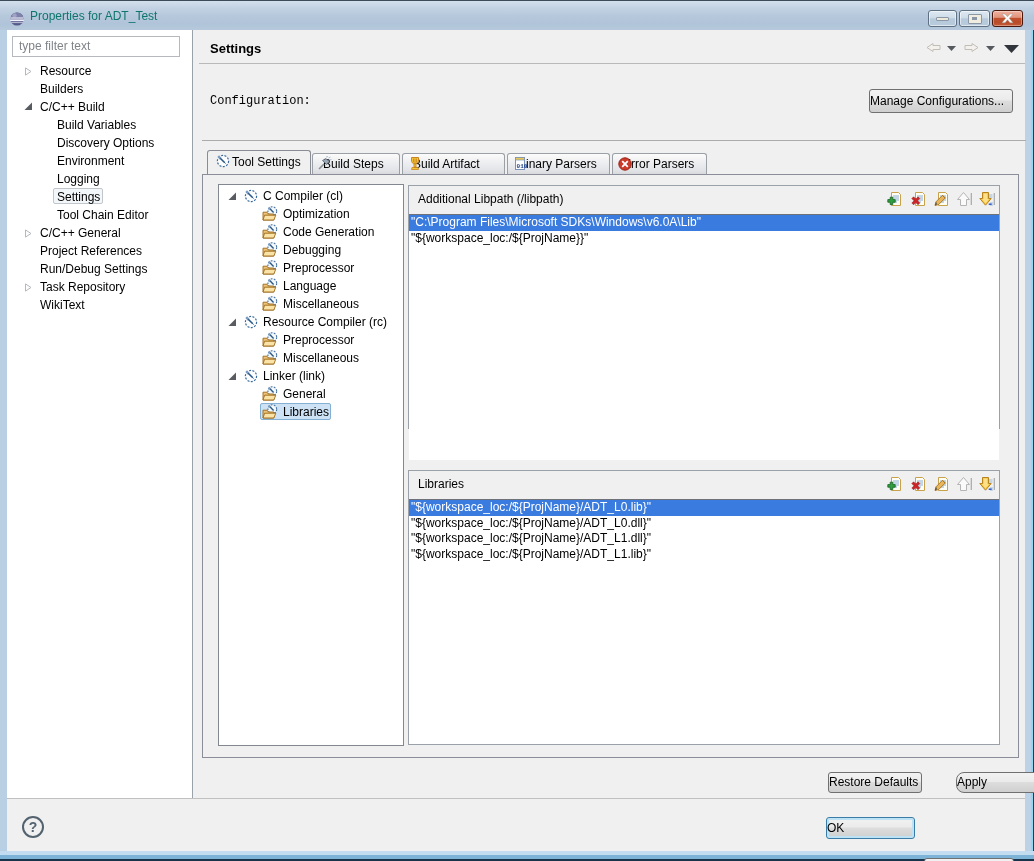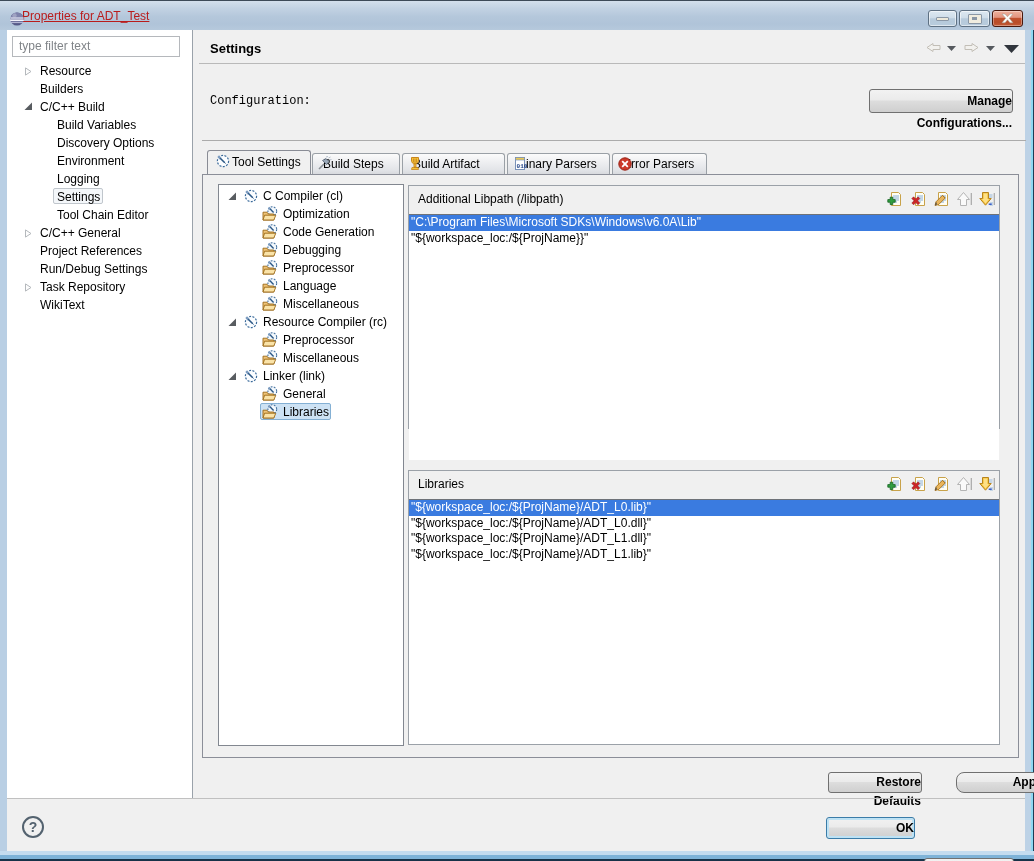--- a/index.html
+++ b/index.html
@@ -17,37 +17,37 @@
 #b-bottom { left:0; top:851px; width:1034px; height:10px;
   background:linear-gradient(#c4dcef 0 4px,#7eb3d8 4px 8px,#173349 8px 10px); }
 .winbtn { top:10px; height:17px; border:1px solid #5e7082; border-radius:3px;
   background:linear-gradient(#dde8f1 0%,#cfdde9 45%,#b7cadb 52%,#b7cbdc 100%);
   box-shadow:0 0 0 1px rgba(255,255,255,0.55) inset; }
 #btn-min { left:928px; width:29px; }
 #btn-max { left:959px; width:31px; }
 #btn-close { left:992px; width:31px; border-color:#48180d;
   background:linear-gradient(#efb19d 0%,#e29580 42%,#c1512e 50%,#b84c28 75%,#c65c36 100%);
   box-shadow:0 0 0 1px rgba(255,255,255,0.35) inset; }
-#title-text { left:22px; top:9px; color:#b91c1c;text-decoration:underline; }
+#title-text { left:30px; top:9px; color:#0f766e; }
 
 
 #leftpanel { left:7px; top:30px; width:186px; height:768px; background:#fff; border-right:1px solid #9aa2aa; }
 #filter { left:12px; top:36px; width:168px; height:21px; border:1px solid #b5b8bc; background:#fff;
   color:#808488; line-height:19px; padding-left:6px; }
 .ti { position:absolute; height:18px; line-height:18px; white-space:nowrap; }
 #sel-settings { left:53px; top:188px; width:50px; height:16px; background:#f4f7fa; border:1px solid #c0c6cc; border-radius:2px; }
 
 
 #hd-settings { left:210px; top:41px; font-weight:bold; font-size:13px; }
 #hd-sep { left:199px; top:63px; width:826px; height:1px; background:#b9b9b9; }
 #cfg-label { left:210px; top:94px;font-family:Liberation Mono, monospace; }
 #cfg-combo { left:299px; top:90px; width:562px; height:22px; border:1px solid #767676; border-radius:1px;
   background:linear-gradient(#ffffff 0%,#f4f4f4 55%,#e3e3e3 60%,#d8d8d8 100%); line-height:20px; padding-left:7px; }
-.w7btn { position:absolute; border:1px solid #707070; border-radius:3px; text-align:right;
-  background:linear-gradient(#f2f2f2 0%,#ebebeb 45%,#dddddd 50%,#cfcfcf 100%);font-weight:bold; }
+.w7btn { position:absolute; border:1px solid #707070; border-radius:3px; text-align:left;
+  background:linear-gradient(#f2f2f2 0%,#ebebeb 45%,#dddddd 50%,#cfcfcf 100%); }
 #btn-manage { left:869px; top:89px; width:144px; height:24px; line-height:22px; }
 #sep2 { left:202px; top:140px; width:824px; height:1px; background:#ababab; }
 
 
 .tab { position:absolute; top:153px; height:21px; line-height:20px; border:1px solid #9aa0a6; border-bottom:none;
   border-radius:3px 3px 0 0; background:linear-gradient(#fbfbfb,#e2e4e8 80%,#d8dade); padding-left:10px; white-space:nowrap; overflow:hidden; }
 .tab .tabicon { left:4px; }
 #tab1 { left:207px; top:150px; height:24px; width:104px; background:#f0f0f0; border-color:#898c95; line-height:23px; z-index:5; padding-left:24px; }
 #tab1 .tabicon { left:7px; }
 .tabicon { position:absolute; left:5px; top:2px; }

